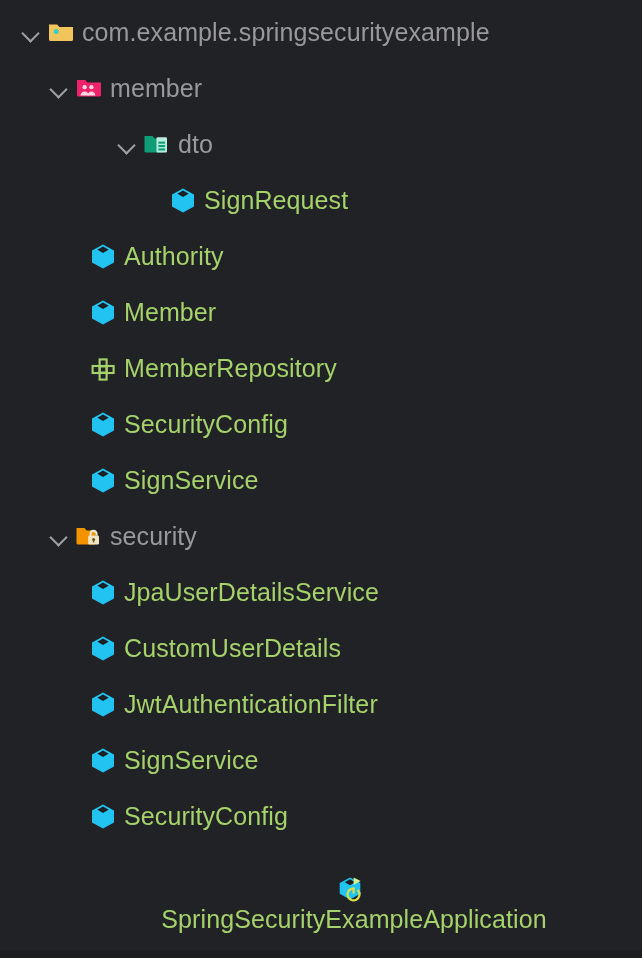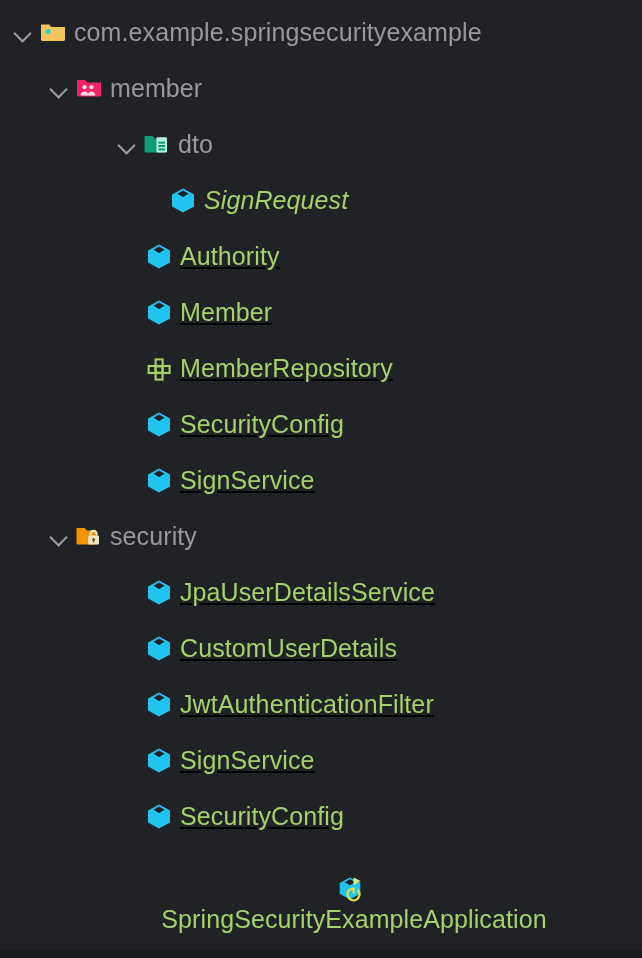--- a/index.html
+++ b/index.html
@@ -72,25 +72,25 @@
 
   .label {
     font-size: 25px;
     line-height: 30px;
     letter-spacing: 0.1px;
   }
   .label.folder { color: #99999c; }
   .label.java   { color: #a5d26a; }
 
   
-  .ind-0 { padding-left: 8px; }
+  .ind-0 { padding-left: 16px; }
   .ind-1 { padding-left: 44px; }
   .ind-2 { padding-left: 112px; }
-  .ind-3 { padding-left: 114px; text-decoration: underline; }
-  .ind-4 { padding-left: 138px; font-style: italic; }
+  .ind-3 { padding-left: 58px; }
+  .ind-4 { padding-left: 138px; }
   .ind-app { padding-left: 66px; flex-direction: column; }
 </style>
 </head>
 <body>
 
 <div id="tree">
     <div class="row ind-0">
       <span class="twisty open"></span>
       <span class="icon">
         <svg viewBox="0 0 30 30">

